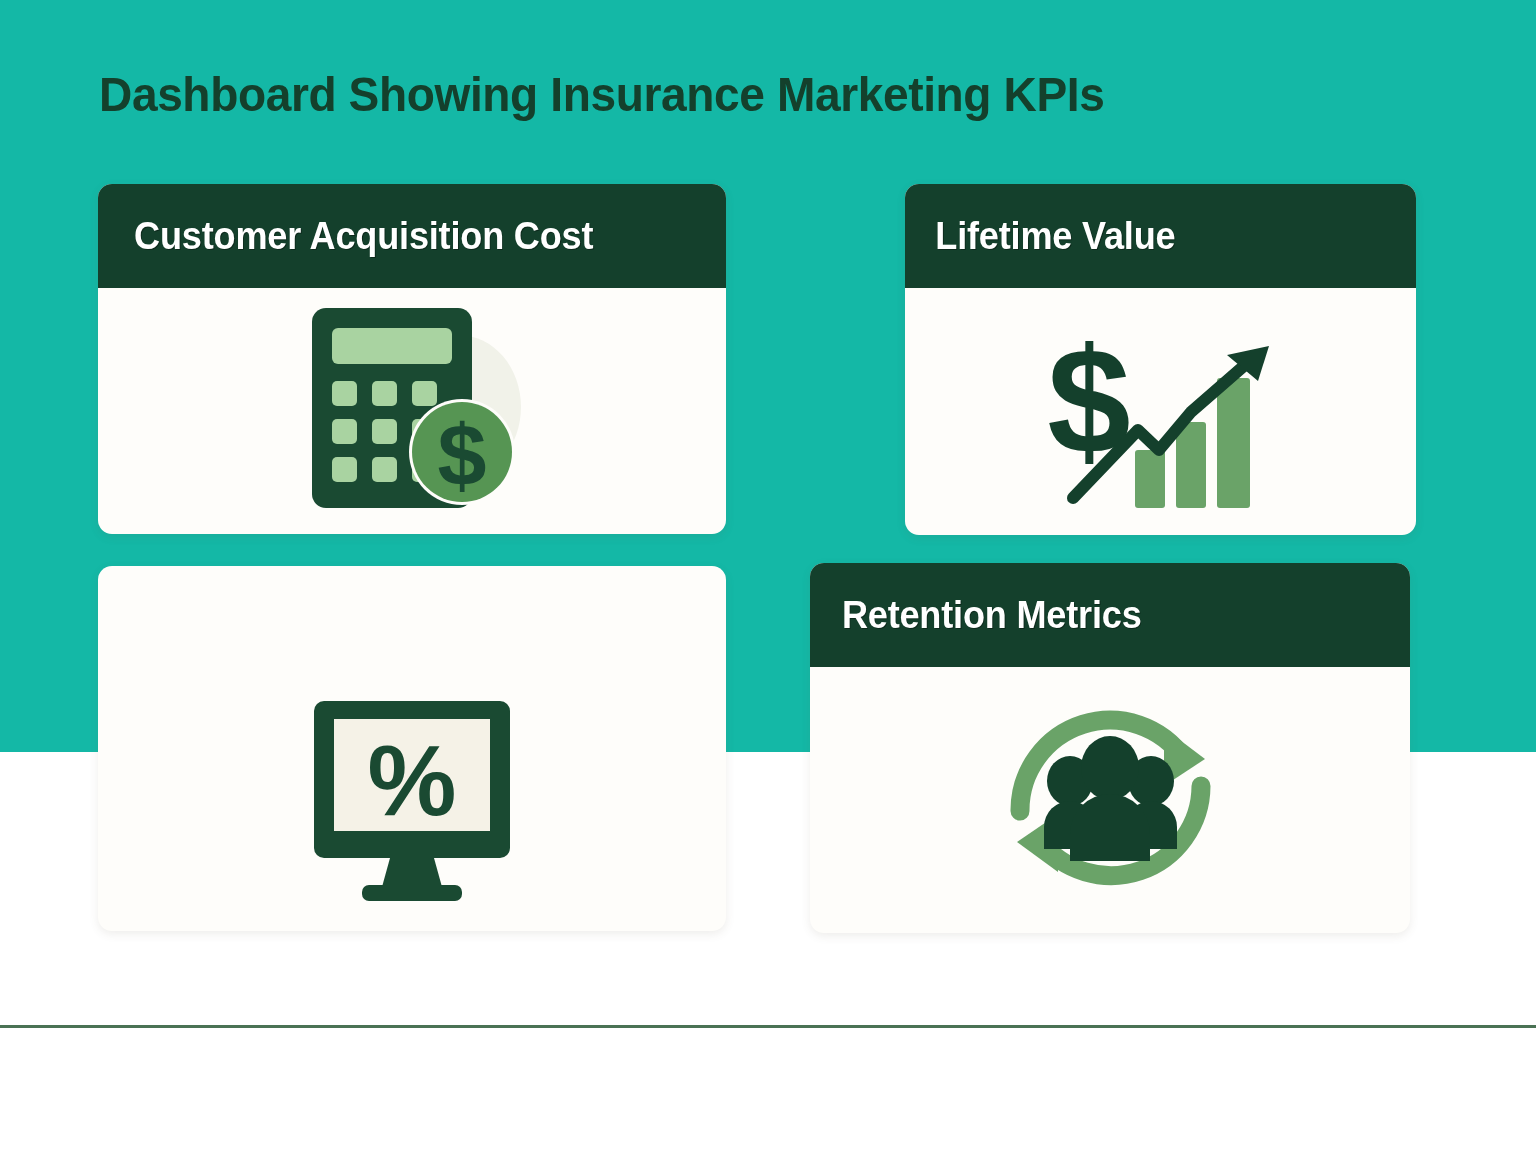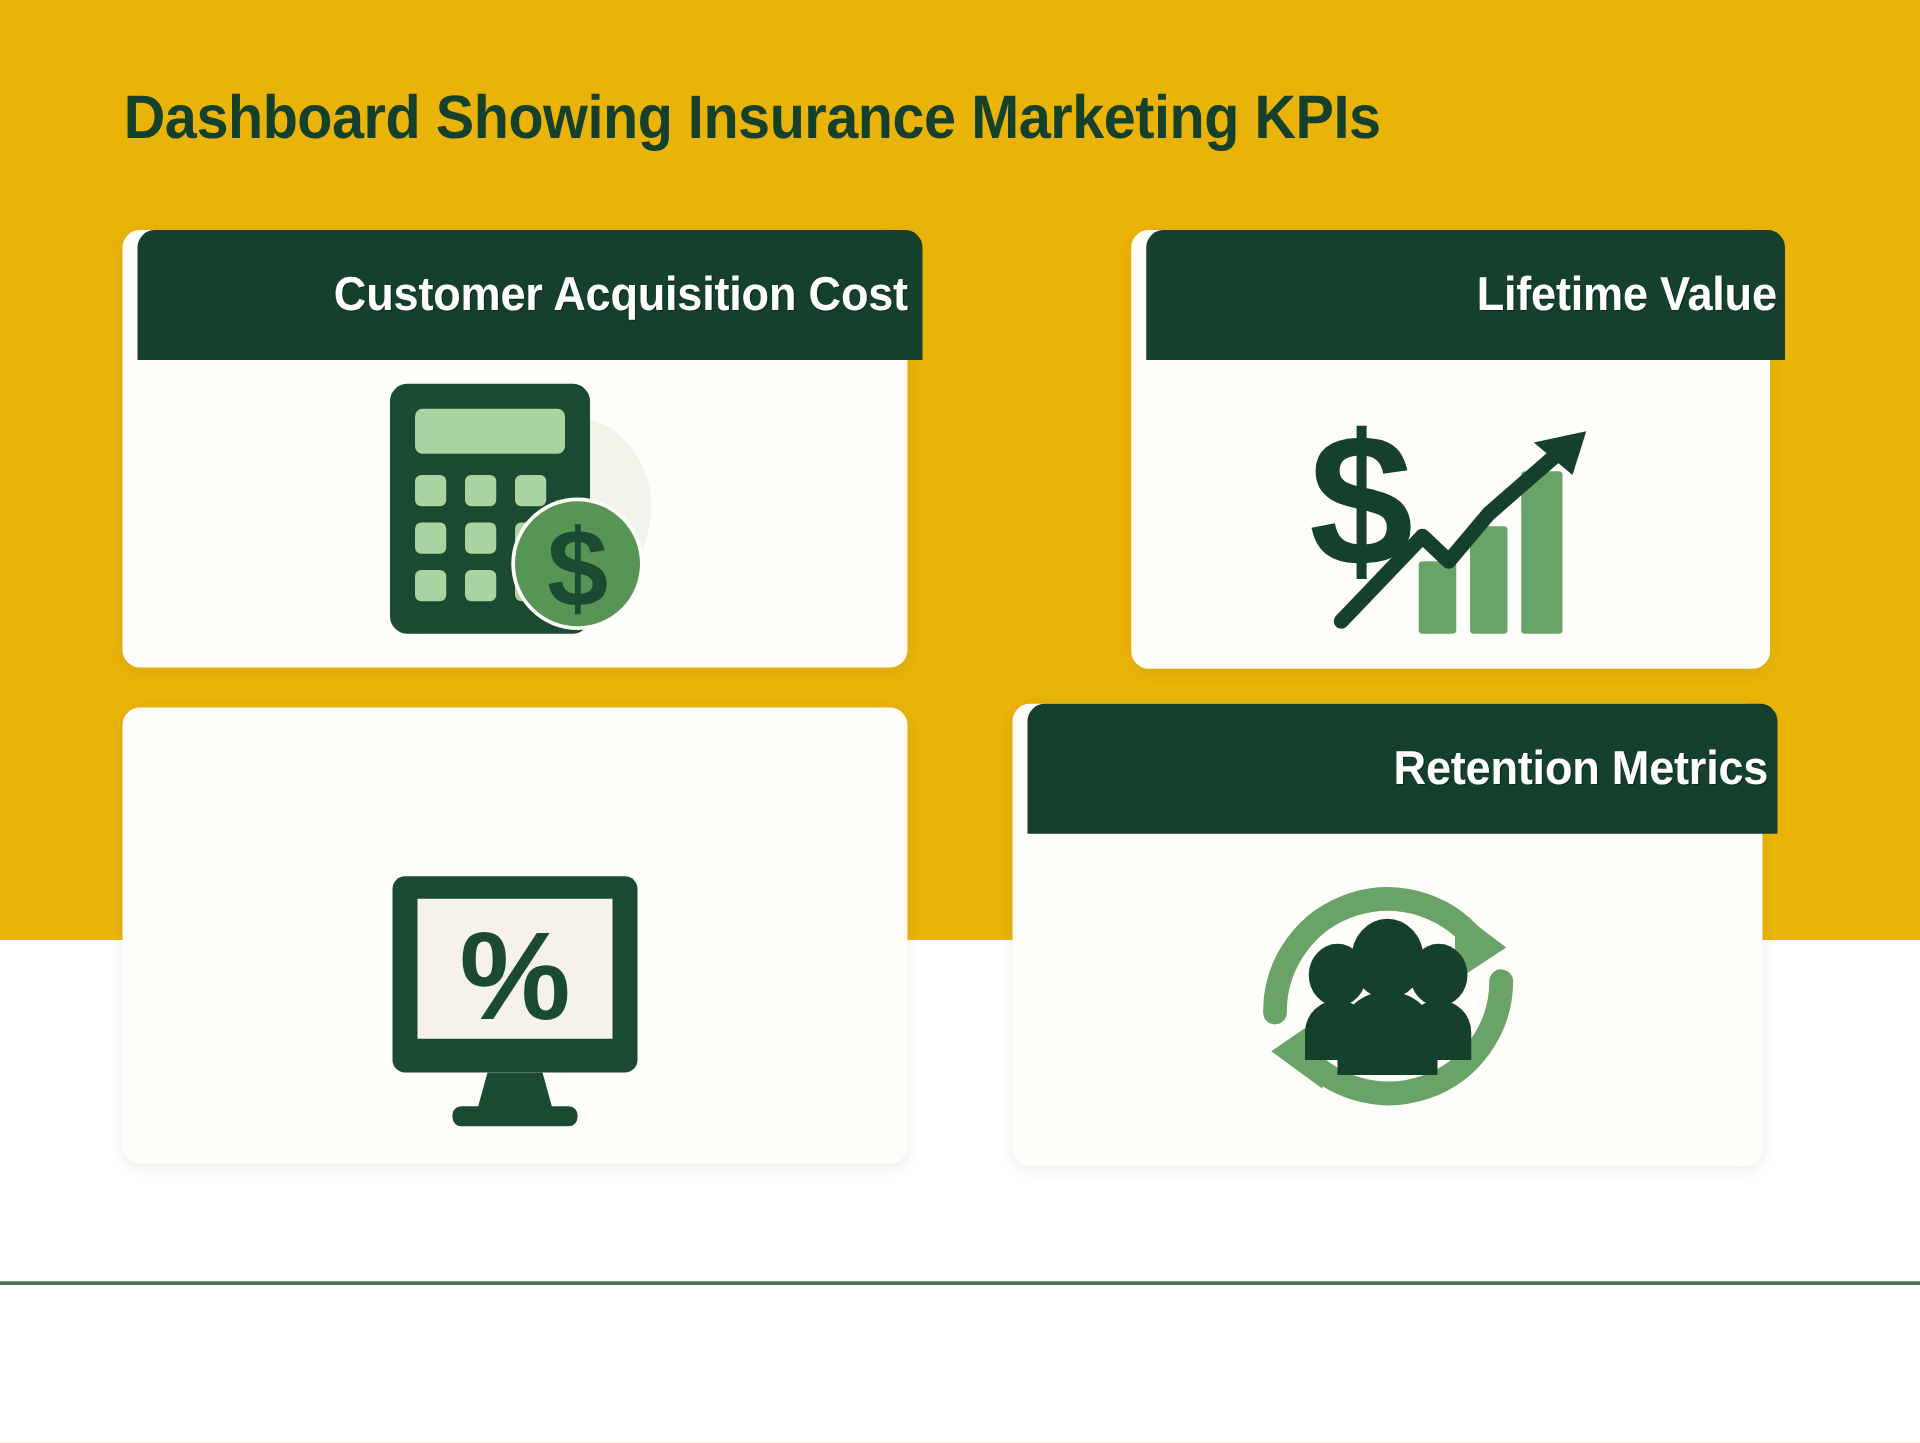--- a/index.html
+++ b/index.html
@@ -18,21 +18,21 @@
     height: 1154px;
     background: #ffffff;
   }
 
   
   .canvas {
     position: absolute;
     left: 0; top: 0;
     width: 1536px;
     height: 752px;
-    background: #eab308;
+    background: #14b8a6;
   }
 
   .title {
     position: absolute;
     left: 99px;
     top: 66px;
     font-size: 49px;
     font-weight: bold;
     letter-spacing: -0.4px;
     color: #14402c;
@@ -45,28 +45,29 @@
   
   .card {
     position: absolute;
     background: #fefdfa;
     border-radius: 14px;
     box-shadow: 0 3px 10px rgba(90, 80, 60, 0.10);
     overflow: visible;
   }
   .card-header {
     position: absolute;
-    left: 12px; top: 0;
+    left: 0; top: 0;
     width: 100%;
     height: 104px;
     background: #14402c;
     border-radius: 14px 14px 0 0;
     display: flex;
     align-items: center;
-    justify-content: flex-end;
+    justify-content: flex-start;
+    padding-left: 24px;
   }
   .card-header-title {
     color: #ffffff;
     font-size: 38px;
     font-weight: bold;
     letter-spacing: -0.2px;
     transform: scaleX(0.95);
     white-space: nowrap;
     text-shadow: 1px 1px 0 rgba(0,0,0,0.35);
   }

